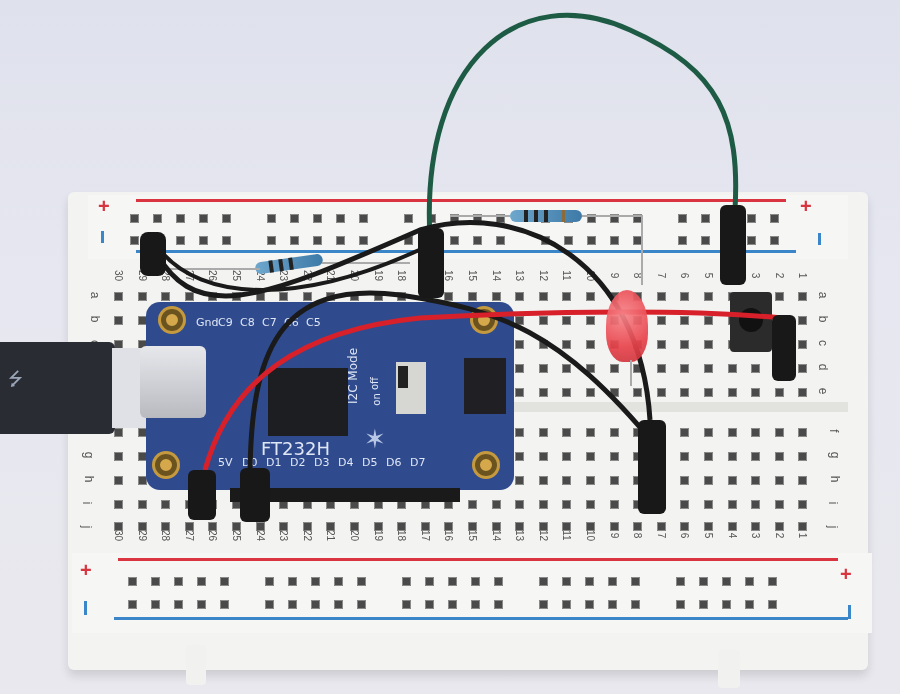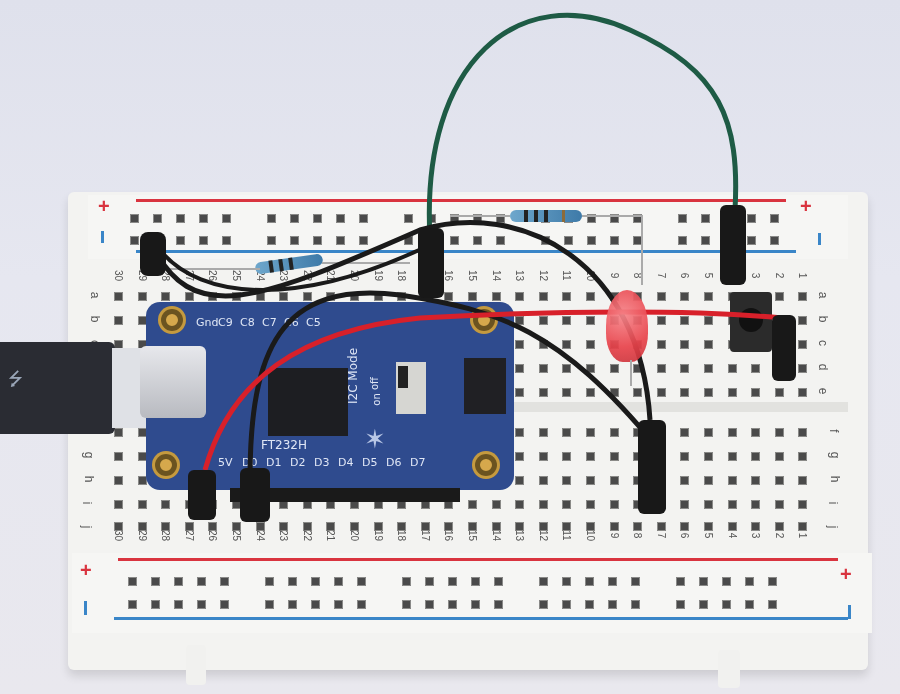--- a/index.html
+++ b/index.html
@@ -574,21 +574,21 @@
   <div class="abs" style="left:250px;top:60px;width:30px;height:52px;background:#d6d6d2;">
     <div class="abs" style="left:2px;top:4px;width:10px;height:22px;background:#222;"></div>
   </div>
   <div class="abs" style="left:318px;top:56px;width:42px;height:56px;background:#202024;"></div>
 
   <span class="silk" style="left:200px;top:58px;transform:rotate(-90deg) translate(-44px,0);transform-origin:left top;font-size:12px;">I2C Mode</span>
   <span class="silk" style="left:222px;top:76px;font-size:10px;transform:rotate(-90deg);">off</span>
   <span class="silk" style="left:224px;top:92px;font-size:10px;transform:rotate(-90deg);">on</span>
 
   <span class="abs" style="left:218px;top:122px;color:#b9c7e6;font-size:26px;">✶</span>
-  <span class="silk" style="left:115px;top:136px;font-size:12px;">FT232H</span>
+  <span class="silk" style="left:115px;top:136px;font-size:18px;">FT232H</span>
 
   <div id="toppins" class="abs" style="left:50px;top:14px;">
       <span class="silk" style="left: 0px; top: 0px;">Gnd</span>
       <span class="silk" style="left: 22px; top: 0px;">C9</span>
       <span class="silk" style="left: 44px; top: 0px;">C8</span>
       <span class="silk" style="left: 66px; top: 0px;">C7</span>
       <span class="silk" style="left: 88px; top: 0px;">C6</span>
       <span class="silk" style="left: 110px; top: 0px;">C5</span>
     </div>
   <div id="botpins" class="abs" style="left:72px;top:154px;">

